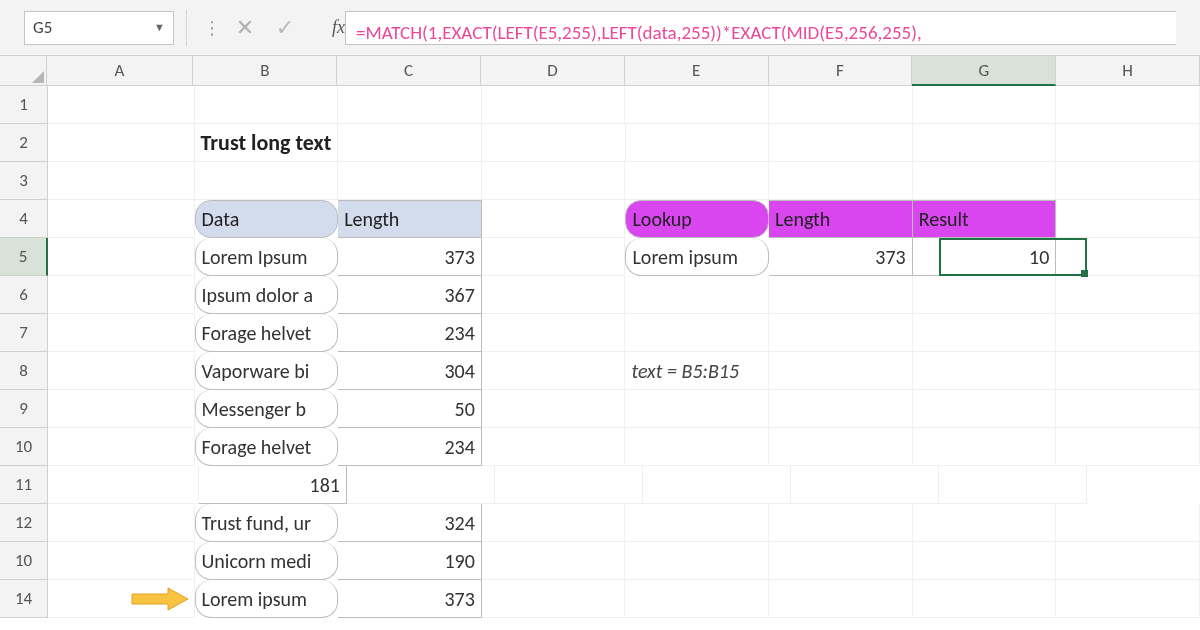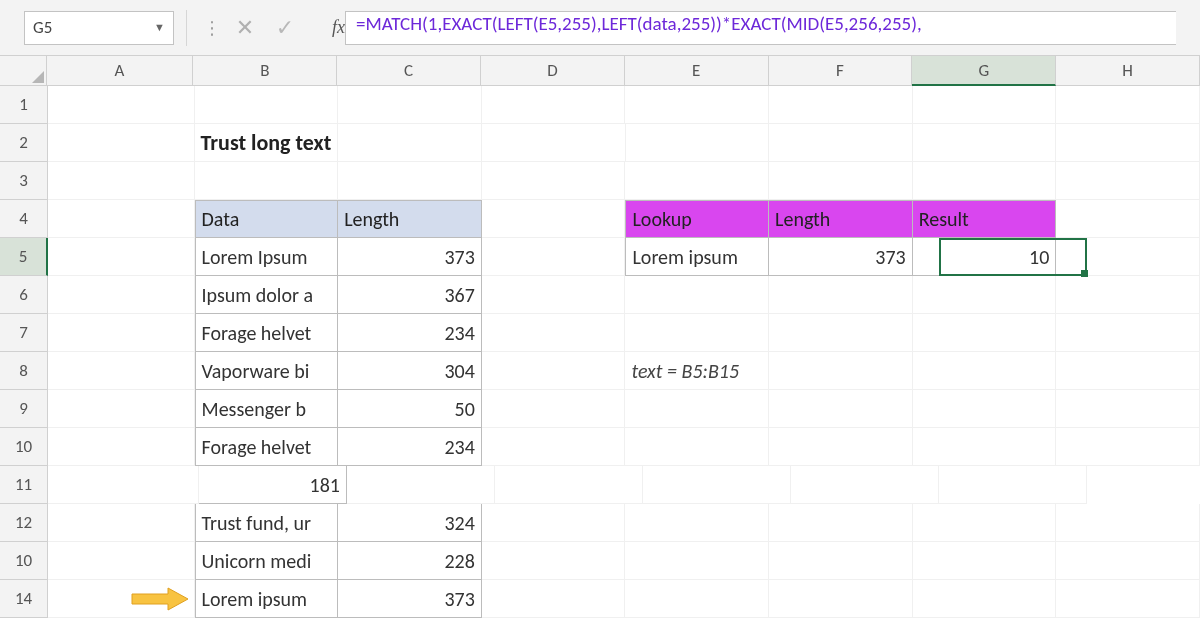--- a/index.html
+++ b/index.html
@@ -42,23 +42,23 @@
   .fb-btn.check { color: #b8b8b8; }
   .fx { font-style: italic; font-family: "Times New Roman", serif; color: #555; font-size: 18px; width: 40px; text-align: right; }
   .formula {
     flex: 1;
     height: 34px;
     background: #fff;
     border: 1px solid #c3c3c3;
     border-right: none;
     padding: 0 10px;
     display: flex;
-    align-items: flex-start;
+    align-items: flex-end;
     font-size: 19px;
-    color: #6d28d9;
+    color: #ec4899;
     white-space: nowrap;
     overflow: hidden;
   }
   
   .grid {
     position: absolute;
     top: 56px; left: 0; right: 0; bottom: 0;
   }
   .colheads {
     display: flex;
@@ -127,21 +127,21 @@
   .cC { width: 148px; }
   .cD { width: 148px; }
   .cE { width: 148px; }
   .cF { width: 148px; }
   .cG { width: 148px; }
   .cH { width: 148px; }
   
   .title { font-weight: bold; font-size: 22px; color: #222; overflow: visible; }
   
   .tbl { border-right: 1px solid #bcbcbc; border-bottom: 1px solid #bcbcbc; }
-  .tbl-l { border-left: 1px solid #bcbcbc; }
+  .tbl-l { border-left: 1px solid #bcbcbc; border-radius: 16px; }
   .tbl-t { border-top: 1px solid #bcbcbc; }
   .hdr1 { background: #d3dced; color: #222; }
   .hdr2 { background: #d946ef; color: #222; }
   .num { justify-content: flex-end; }
   .note { font-style: italic; color: #444; overflow: visible; }
   
   .active-cell {
     position: absolute;
     border: 2px solid #217346;
     pointer-events: none;
@@ -335,21 +335,21 @@
       <div class="cell cE"></div>
       <div class="cell cF"></div>
       <div class="cell cG"></div>
       <div class="cell cH"></div>
     </div>
 
     <div class="row">
       <div class="rowhead">10</div>
       <div class="cell cA"></div>
       <div class="cell cB tbl tbl-l">Unicorn medi</div>
-      <div class="cell cC tbl num">228</div>
+      <div class="cell cC tbl num">190</div>
       <div class="cell cD"></div>
       <div class="cell cE"></div>
       <div class="cell cF"></div>
       <div class="cell cG"></div>
       <div class="cell cH"></div>
     </div>
 
     <div class="row">
       <div class="rowhead">14</div>
       <div class="cell cA" style="position:relative;">

